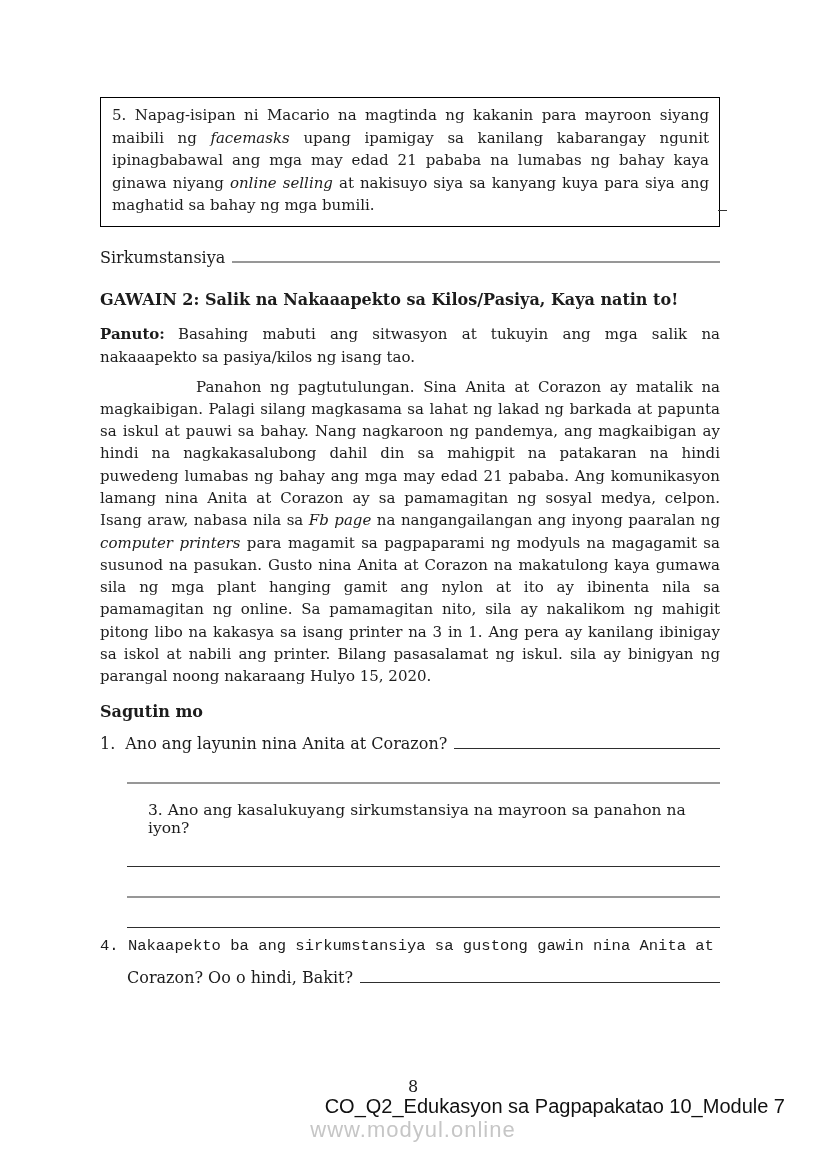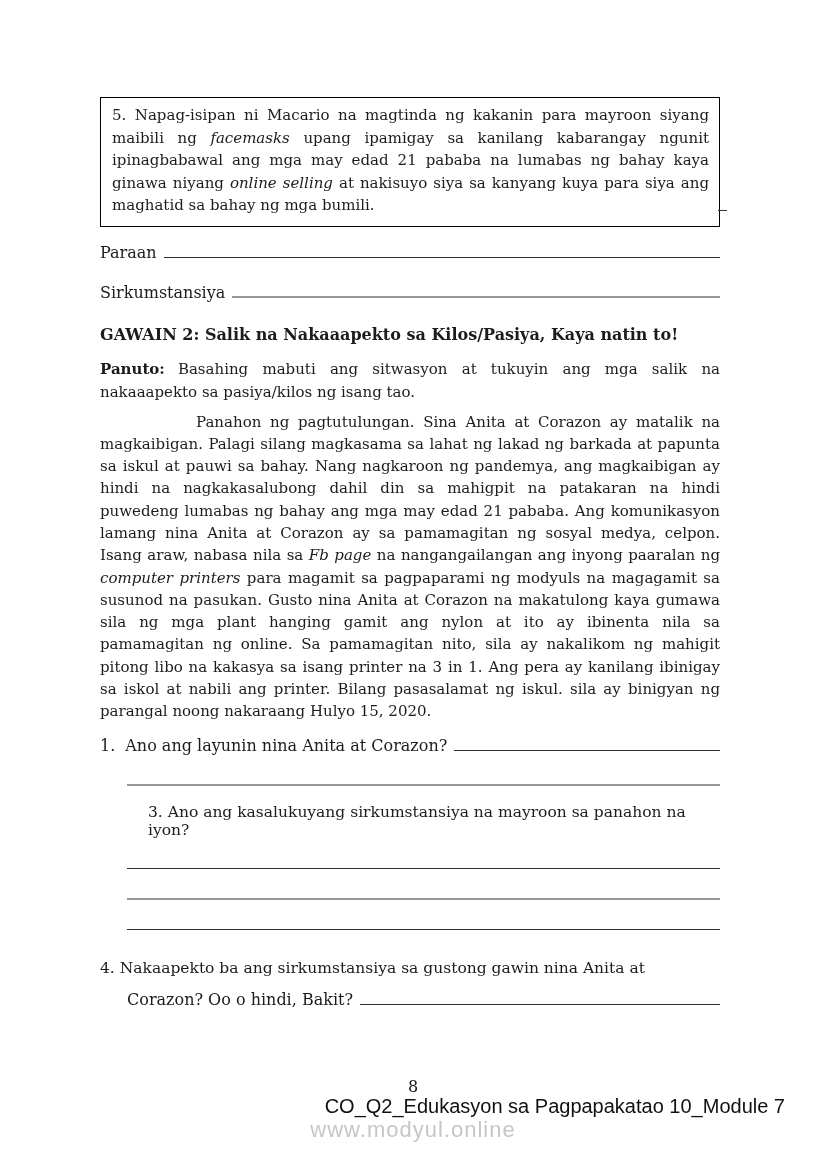--- a/index.html
+++ b/index.html
@@ -58,21 +58,21 @@
     height:0; margin-left:27px;
     border-bottom:1.4px solid #2e2e2e;
   }
   .blank-line.gray { border-bottom:2px solid #979797; }
   .bl-1 { margin-top:29px; }
   .q3 { margin-top:17px; font-size:15.5px;margin-left:48px; }
   .bl-2 { margin-top:29px; }
   .bl-3 { margin-top:29px; }
   .bl-4 { margin-top:29px; }
 
-  .q4-line1 { margin-top:29px; font-size:15.5px; }
+  .q4-line1 { margin-top:9px; font-size:15.5px;font-family:Liberation Mono, monospace; }
   .q4-row   { margin-top:13px; margin-left:27px; font-size:16px; }
 
   .page-number {
     position:absolute; top:1077px; left:0; width:826px;
     text-align:center; font-size:16px; color:#1c1c1c;
   }
   .module-label {
     position:absolute; top:1095px; right:41px;
     font-family:"Liberation Sans",sans-serif;
     font-size:20px; color:#111;
@@ -87,40 +87,37 @@
 </style>
 </head>
 <body>
 
 <div class="content">
 
   <div class="scenario-box">
     <span>5. Napag-isipan ni Macario na magtinda ng kakanin para mayroon siyang maibili ng </span><span class="em">facemasks</span><span> upang ipamigay sa kanilang kabarangay ngunit ipinagbabawal ang mga may edad 21 pababa na lumabas ng bahay kaya ginawa niyang </span><span class="em">online selling</span><span> at nakisuyo siya sa kanyang kuya para siya ang maghatid sa bahay ng mga bumili.</span>
   </div>
 
-  <div class="row paraan-row">
-    <span class="label">Paraan</span>
-    <span class="fill"></span>
-  </div>
 
   <div class="row sirk-row">
     <span class="label">Sirkumstansiya</span>
     <span class="fill gray"></span>
   </div>
 
   <div class="gawain-heading">GAWAIN 2: Salik na Nakaaapekto sa Kilos/Pasiya, Kaya natin to!</div>
 
   <div class="panuto">
     <span class="bold">Panuto:</span><span class="panuto-text">Basahing mabuti ang sitwasyon at tukuyin ang mga salik na nakaaapekto sa pasiya/kilos ng isang tao.</span>
   </div>
 
   <div class="story">
     <span>Panahon ng pagtutulungan. Sina Anita at Corazon ay matalik na magkaibigan. Palagi silang magkasama sa lahat ng lakad ng barkada at papunta sa iskul at pauwi sa bahay. Nang nagkaroon ng pandemya, ang magkaibigan ay hindi na nagkakasalubong dahil din sa mahigpit na patakaran na hindi puwedeng lumabas ng bahay ang mga may edad 21 pababa. Ang komunikasyon lamang nina Anita at Corazon ay sa pamamagitan ng sosyal medya, celpon. Isang araw, nabasa nila sa </span><span class="em">Fb page</span><span> na nangangailangan ang inyong paaralan ng </span><span class="em">computer printers</span><span> para magamit sa pagpaparami ng modyuls na magagamit sa susunod na pasukan. Gusto nina Anita at Corazon na makatulong kaya gumawa sila ng mga plant hanging gamit ang nylon at ito ay ibinenta nila sa pamamagitan ng online. Sa pamamagitan nito, sila ay nakalikom ng mahigit pitong libo na kakasya sa isang printer na 3 in 1. Ang pera ay kanilang ibinigay sa iskol at nabili ang printer. Bilang pasasalamat ng iskul. sila ay binigyan ng parangal noong nakaraang Hulyo 15, 2020.</span>
   </div>
 
+  <div class="sagutin-heading">Sagutin mo</div>
 
   <div class="row q1-row">
     <span class="q-num">1.</span>
     <span class="label">Ano ang layunin nina Anita at Corazon?</span>
     <span class="fill"></span>
   </div>
 
   <div class="blank-line gray bl-1"></div>
 
   <div class="q3">3. Ano ang kasalukuyang sirkumstansiya na mayroon sa panahon na iyon?</div>

